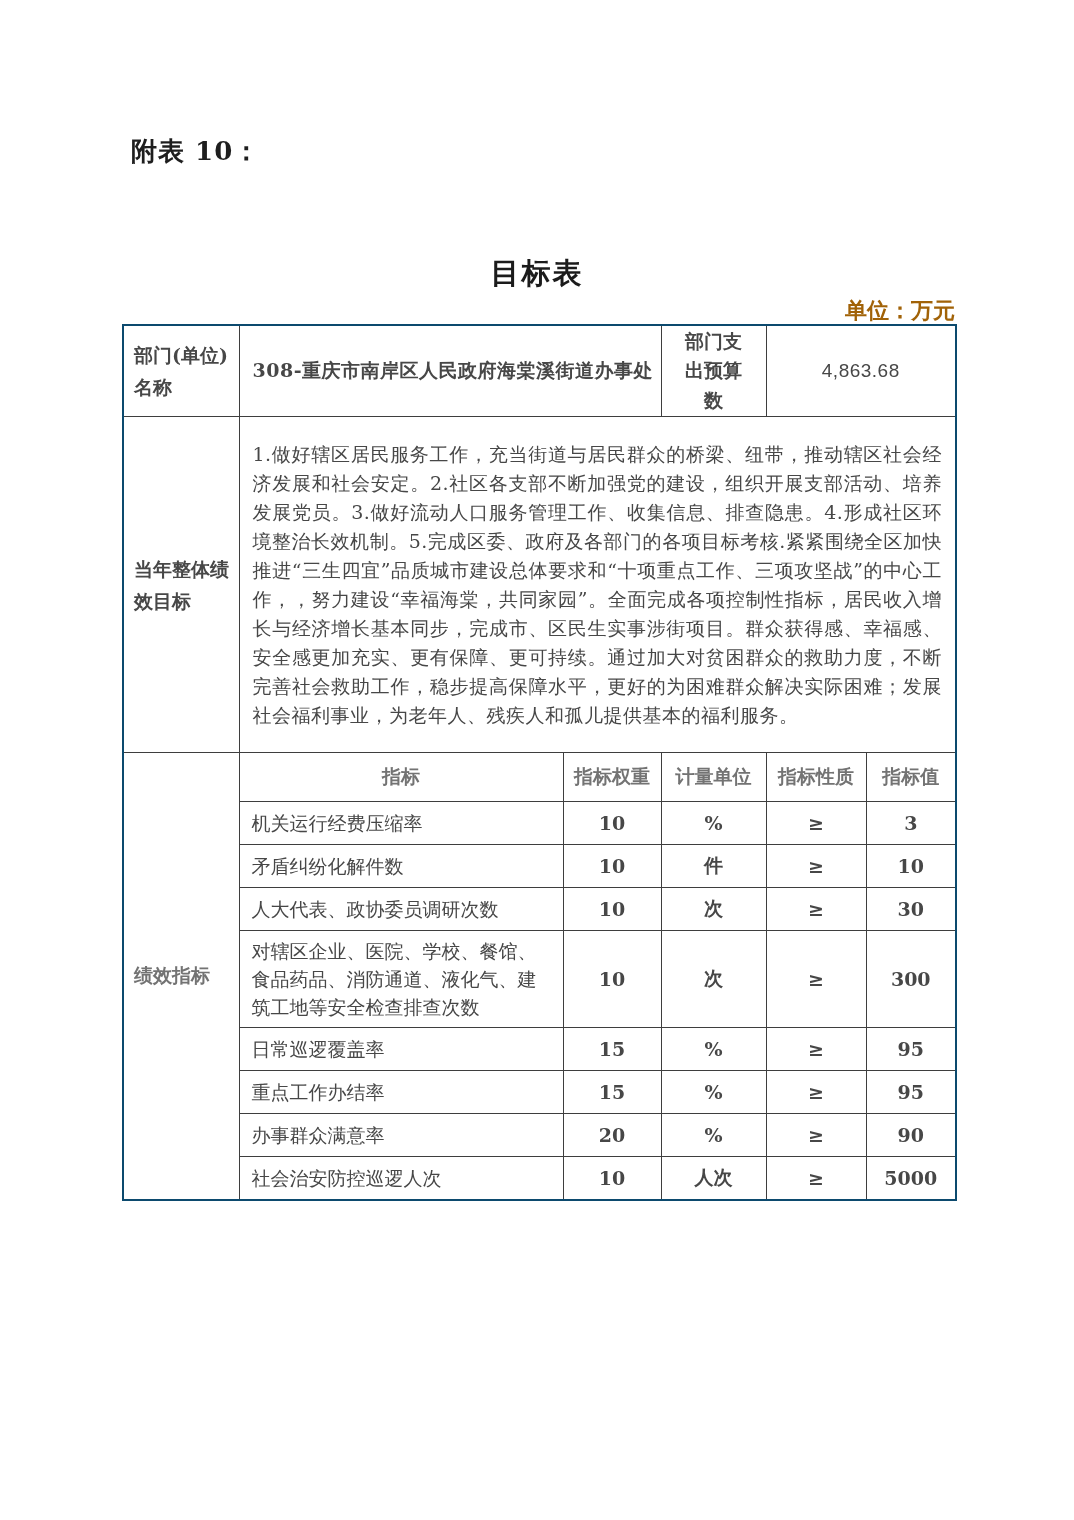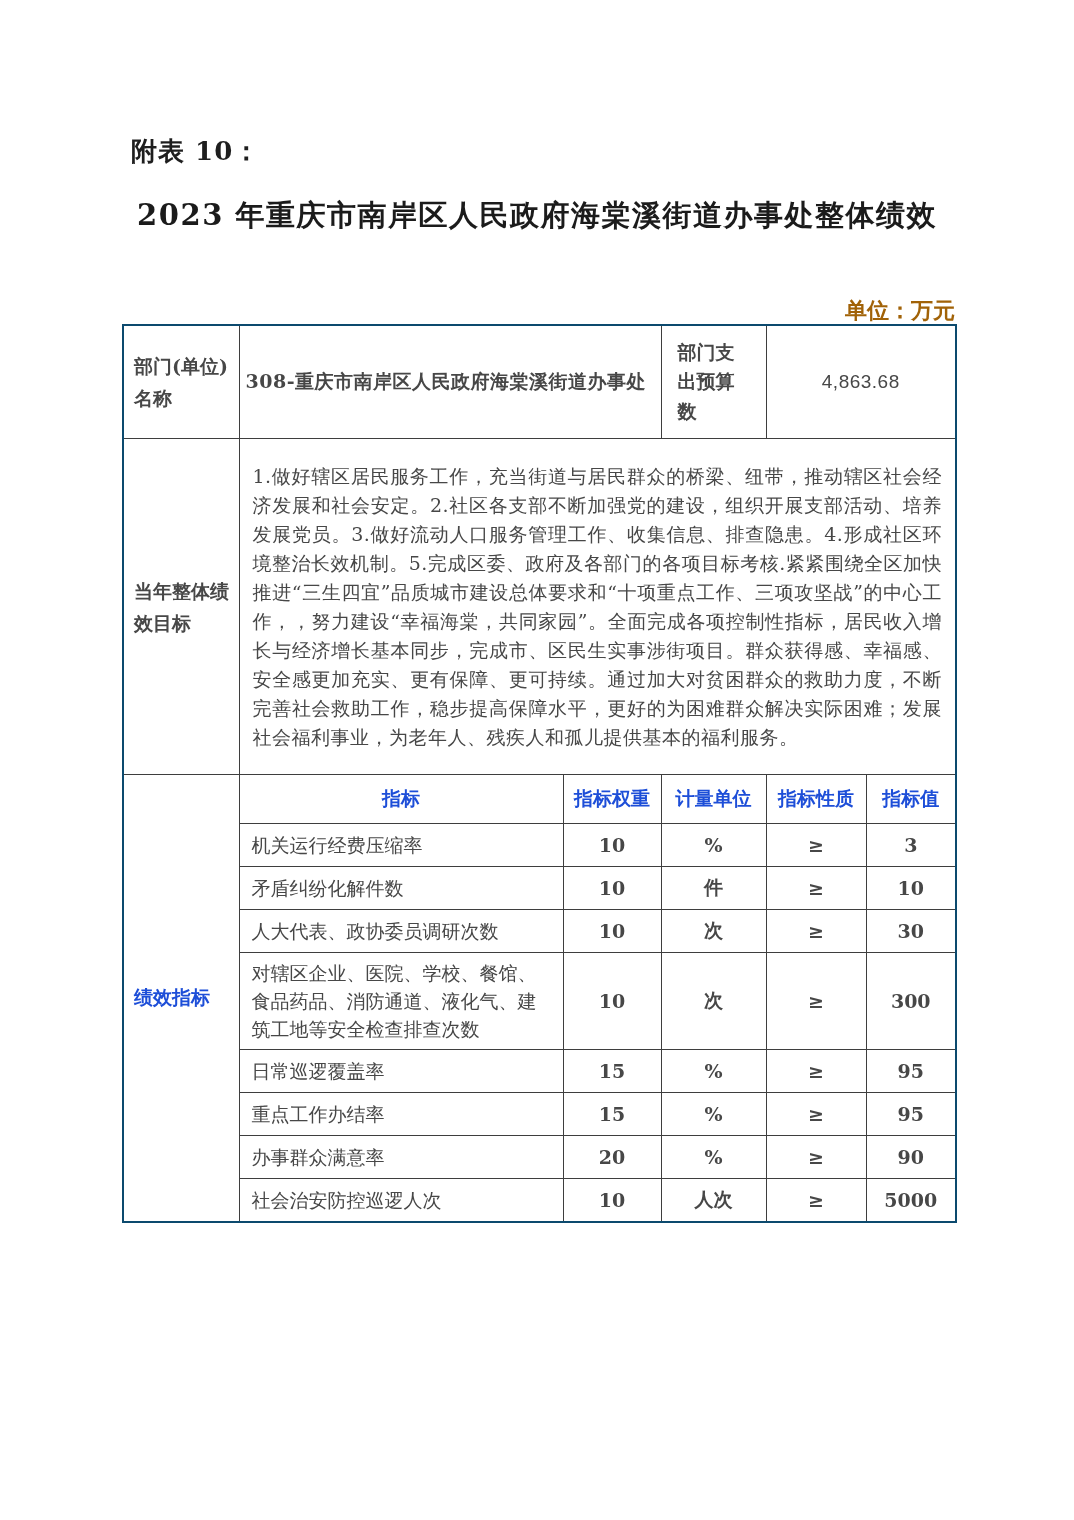--- a/index.html
+++ b/index.html
@@ -79,48 +79,48 @@
     font-weight: 700;
     color: #262626;
     padding: 0 6px 0 10px;
     line-height: 1.7;
     text-align: left;
   }
   tr.r1 td { height: 70px; }
   td.deptname {
     font-weight: 700;
     color: #262626;
-    padding-left: 6px;
+    padding-left: 13px;
     letter-spacing: 0.5px;
   }
   td.budgetlabel {
     font-weight: 700;
     color: #262626;
-    text-align: left;
+    text-align: center;
     line-height: 1.55;
-    padding: 12px 16px;
+    padding: 1px 16px;
   }
   td.num {
     text-align: center;
     color: #3d3d3d;
     font-family: "Liberation Sans", sans-serif;
     letter-spacing: 0.5px;
   }
   tr.r2 td { height: 335px; }
   td.goal {
     padding: 0 13px;
     line-height: 29px;
     text-align: justify;
     color: #3f3f3f;
     letter-spacing: 0.5px;
   }
   tr.rh td {
     height: 46px;
     font-weight: 700;
-    color: #1d4ed8;
+    color: #737373;
     text-align: center;
   }
   tr.rh td.seclabel {
     text-align: left;
     padding-left: 10px;
   }
   tr.rd td { height: 34px; }
   tr.rbig td { height: 88px; }
   td.iname {
     text-align: left;
@@ -133,21 +133,21 @@
     color: #4d4d4d;
     font-weight: bold;
   }
 </style>
 </head>
 <body>
 
 <div class="page">
 
   <div class="attach">附表 10：</div>
-  <div class="title1">2023 年重庆市南岸区人民政府海棠溪街道办事处整体绩效</div>
+  <div class="title2">目标表</div>
   <div class="unit">单位：万元</div>
 
   <table class="main">
     <colgroup>
       <col style="width:116px">
       <col style="width:324px">
       <col style="width:98px">
       <col style="width:105px">
       <col style="width:100px">
       <col style="width:90px">

